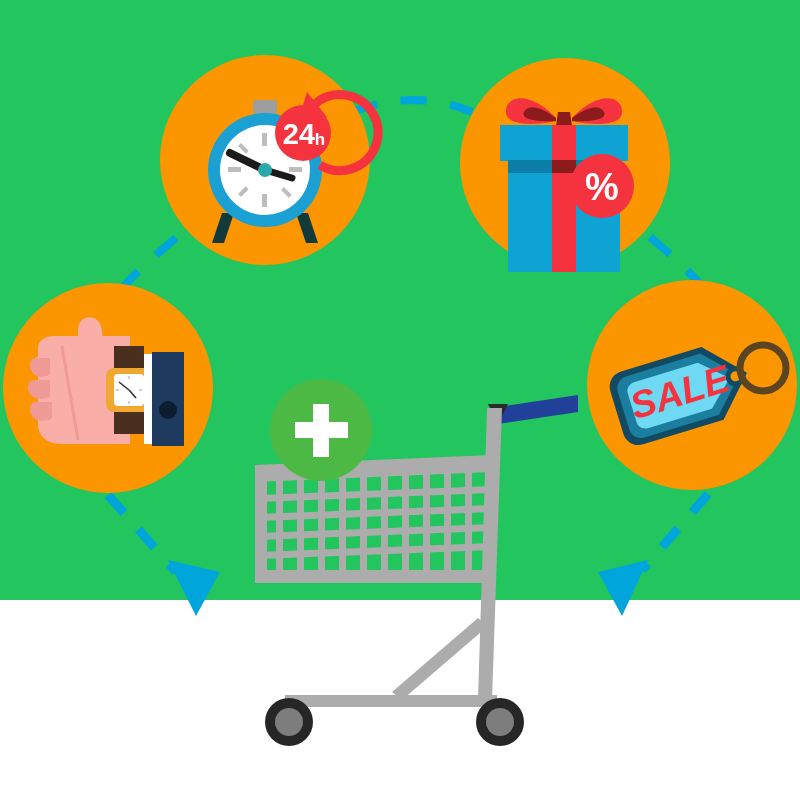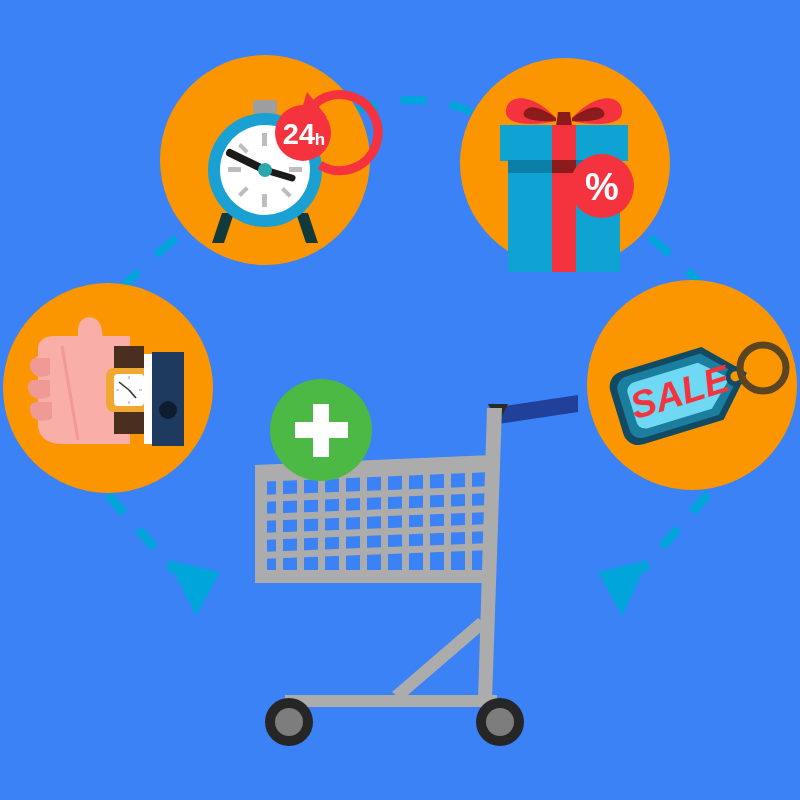--- a/index.html
+++ b/index.html
@@ -9,22 +9,22 @@
   }
   body {
     width: 800px;
     height: 800px;
     font-family: "Liberation Sans", sans-serif;
     overflow: hidden;
   }
   #scene {
     position: relative;
     width: 800px;
-    height: 800px;
-    background: #3b82f6;
+    height: 600px;
+    background: #22c55e;
   }
   #scene > svg {
     display: block;
     width: 800px;
     height: 800px;
   }
   .txt-24h {
     font-family: "Liberation Sans", sans-serif;
     font-weight: bold;
   }

